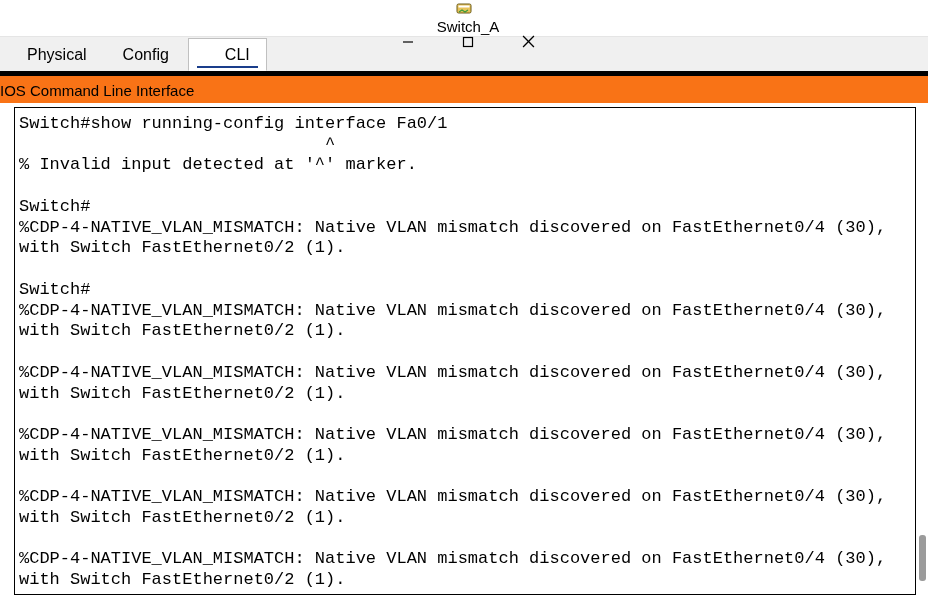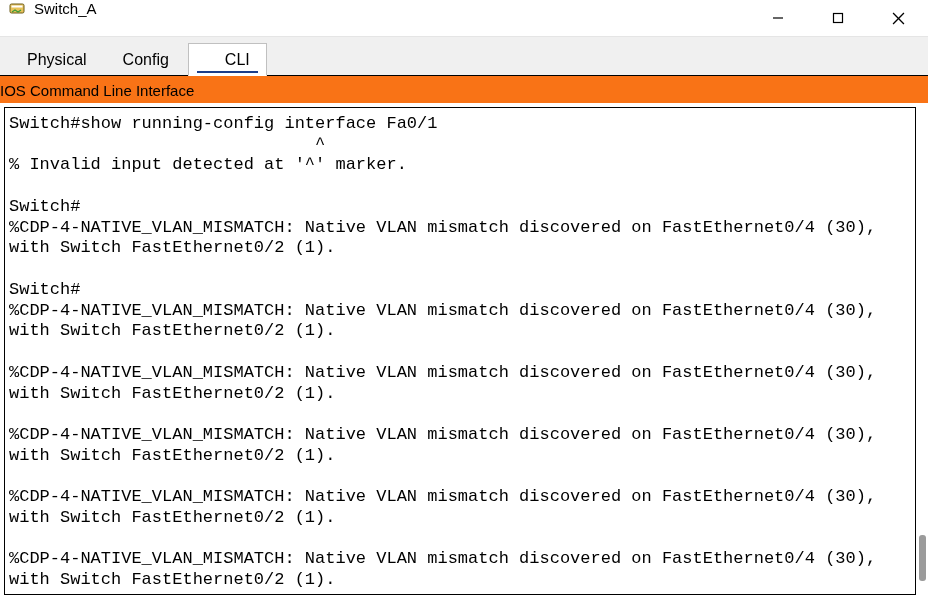--- a/index.html
+++ b/index.html
@@ -7,23 +7,25 @@
       font-family: "Segoe UI", Tahoma, sans-serif;
       background: #ffffff;
       width: 928px;
       height: 613px;
       overflow: hidden;
       position: relative;
     }
     .titlebar {
       height: 36px;
       display: flex;
+      align-items: center;
       padding: 0 0 0 8px;
       background: #ffffff;
       position: relative;
+      flex-direction: column;
     }
     .app-icon {
       width: 18px;
       height: 18px;
       margin-right: 8px;
       display: inline-flex;
       align-items: center;
       justify-content: center;
     }
     .window-title {
@@ -44,23 +46,23 @@
       font-size: 14px;
       color: #000;
       cursor: default;
     }
     .win-btn svg { display:block; }
 
     .tabstrip {
       height: 40px;
       background: #f0f0f0;
       border-top: 1px solid #e5e5e5;
-      border-bottom: 1px solid #000000;
+      border-bottom: 5px solid #000000;
       display: flex;
-      align-items: flex-end;
+      align-items: flex-start;
       padding: 0 10px;
       gap: 2px;
     }
     .tab {
       padding: 7px 16px 6px 16px;
       font-size: 16px;
       color: #000;
       cursor: default;
       border: 1px solid transparent;
       position: relative;
@@ -82,21 +84,21 @@
 
     .subtitle-bar {
       text-align: left;
       font-size: 15px;
       padding: 6px 0 4px 0;
       background: #f97316;
     }
 
     .terminal-wrap {
       position: relative;
-      margin: 4px 12px 0 4px;
+      margin: 4px 12px 0 14px;
       height: 488px;
     }
     .terminal {
       width: 100%;
       height: 100%;
       border: 1.5px solid #000;
       padding: 6px 2px 6px 4px;
       font-family: "Courier New", monospace;
       font-size: 17px;
       line-height: 1.22;

